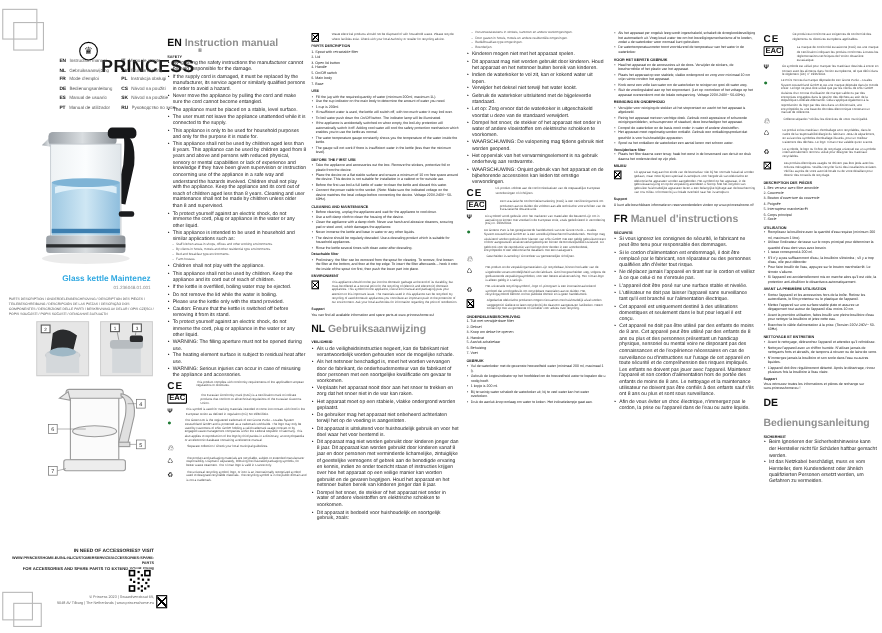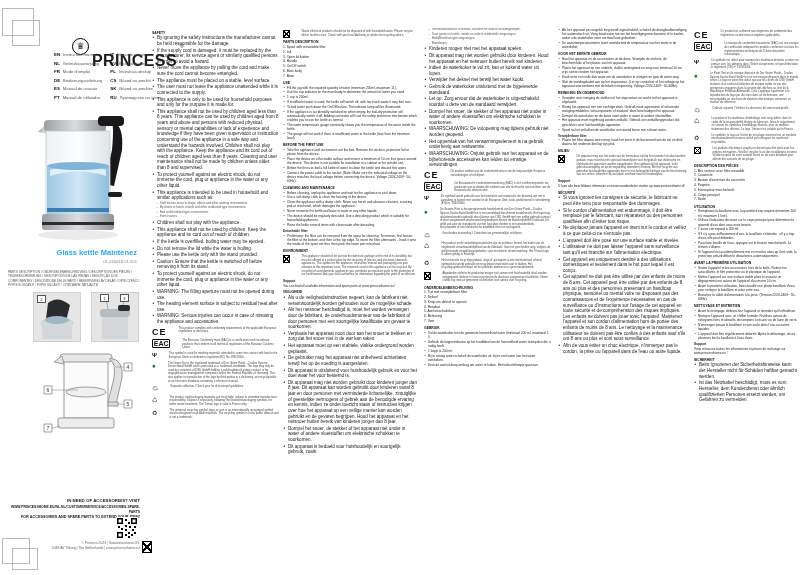--- a/index.html
+++ b/index.html
@@ -263,20 +263,21 @@
     </svg>
   </div>
   <div class="copyright">
     <div>© Princess 2023 | Swaardvenstraat 65,</div>
     <div>5048 AV Tilburg | The Netherlands | www.princesshome.eu</div>
   </div>
   <span class="wheelie-bin-icon binbig leftbin"></span>
 </div>
 
 <div class="col" id="c0">
+    <div class="bh1"><span class="bcode">EN </span><span class="btitle">Instruction manual</span></div>
     <div class="bh2">SAFETY</div>
     <div class="blist">
       <div class="bul big">By ignoring the safety instructions the manufacturer cannot be held responsible for the damage.</div>
       <div class="bul big">If the supply cord is damaged, it must be replaced by the manufacturer, its service agent or similarly qualified persons in order to avoid a hazard.</div>
       <div class="bul big">Never move the appliance by pulling the cord and make sure the cord cannot become entangled.</div>
       <div class="bul big">The appliance must be placed on a stable, level surface.</div>
       <div class="bul big">The user must not leave the appliance unattended while it is connected to the supply.</div>
       <div class="bul big">This appliance is only to be used for household purposes and only for the purpose it is made for.</div>
       <div class="bul big">This appliance shall not be used by children aged less than 8 years. This appliance can be used by children aged from 8 years and above and persons with reduced physical, sensory or mental capabilities or lack of experience and knowledge if they have been given supervision or instruction concerning use of the appliance in a safe way and understand the hazards involved. Children shall not play with the appliance. Keep the appliance and its cord out of reach of children aged less than 8 years. Cleaning and user maintenance shall not be made by children unless older than 8 and supervised.</div>
       <div class="bul big">To protect yourself against an electric shock, do not immerse the cord, plug or appliance in the water or any other liquid.</div>
@@ -375,20 +376,21 @@
     <div class="blist">
       <div class="bul">Preliminary: the filter can be removed from the spout for cleaning. To remove, first loosen the filter at the bottom, and then at the top edge. To insert the filter afterwards – hook it onto the inside of the spout rim first, then push the lower part into place.</div>
     </div>
     <div class="bh2">ENVIRONMENT</div>
     <div class="bip">
       <span class="ic wheelie-bin-icon"></span>
       <span class="ipt">This appliance should not be put into the domestic garbage at the end of its durability, but must be offered at a central point for the recycling of (electric and electronic) domestic appliances. This symbol on the appliance, instruction manual and packaging puts your attention to this important issue. The materials used in this appliance can be recycled. By recycling of used domestic appliances you contribute an important push to the protection of our environment. Ask your local authorities for information regarding the point of recollection.</span>
     </div>
     <div class="bh3">Support</div>
     <div class="bp">You can find all available information and spare parts at www.princesshome.eu!</div>
+    <div class="bh1"><span class="bcode">NL </span><span class="btitle">Gebruiksaanwijzing</span></div>
     <div class="bh2">VEILIGHEID</div>
     <div class="blist">
       <div class="bul big">Als u de veiligheidsinstructies negeert, kan de fabrikant niet verantwoordelijk worden gehouden voor de mogelijke schade.</div>
       <div class="bul big">Als het netsnoer beschadigd is, moet het worden vervangen door de fabrikant, de onderhoudsmonteur van de fabrikant of door personen met een soortgelijke kwalificatie om gevaar te voorkomen.</div>
       <div class="bul big">Verplaats het apparaat nooit door aan het snoer te trekken en zorg dat het snoer niet in de war kan raken.</div>
       <div class="bul big">Het apparaat moet op een stabiele, vlakke ondergrond worden geplaatst.</div>
       <div class="bul big">De gebruiker mag het apparaat niet onbeheerd achterlaten terwijl het op de voeding is aangesloten.</div>
       <div class="bul big">Dit apparaat is uitsluitend voor huishoudelijk gebruik en voor het doel waar het voor bestemd is.</div>
       <div class="bul big">Dit apparaat mag niet worden gebruikt door kinderen jonger dan 8 jaar. Dit apparaat kan worden gebruikt door kinderen vanaf 8 jaar en door personen met verminderde lichamelijke, zintuiglijke of geestelijke vermogens of gebrek aan de benodigde ervaring en kennis, indien ze onder toezicht staan of instructies krijgen over hoe het apparaat op een veilige manier kan worden gebruikt en de gevaren begrijpen. Houd het apparaat en het netsnoer buiten bereik van kinderen jonger dan 8 jaar.</div>
       <div class="bul big">Dompel het snoer, de stekker of het apparaat niet onder in water of andere vloeistoffen om elektrische schokken te voorkomen.</div>
@@ -489,20 +491,21 @@
     <div class="blist">
       <div class="bul">Plaats het filter daarna weer terug: haak het eerst in de bovenrand van de tuit en druk daarna het onderste deel op zijn plek.</div>
     </div>
     <div class="bh2">MILIEU</div>
     <div class="bip">
       <span class="ic wheelie-bin-icon"></span>
       <span class="ipt">Dit apparaat mag aan het einde van de levensduur niet bij het normale huisafval worden gedaan, maar moet bij een speciaal inzamelpunt voor hergebruik van elektrische en elektronische apparaten worden aangeboden. Het symbool op het apparaat, in de gebruiksaanwijzing en op de verpakking attendeert u hierop. Met het recyclen van gebruikte huishoudelijke apparaten levert u een belangrijke bijdrage aan de bescherming van ons milieu. Informeer bij uw lokale overheid naar het inzamelpunt.</span>
     </div>
     <div class="bh3">Support</div>
     <div class="bp">U kunt alle beschikbare informatie en reserveonderdelen vinden op www.princesshome.nl!</div>
+    <div class="bh1"><span class="bcode">FR </span><span class="btitle">Manuel d'instructions</span></div>
     <div class="bh2">SÉCURITÉ</div>
     <div class="blist">
       <div class="bul big">Si vous ignorez les consignes de sécurité, le fabricant ne peut être tenu pour responsable des dommages.</div>
       <div class="bul big">Si le cordon d'alimentation est endommagé, il doit être remplacé par le fabricant, son réparateur ou des personnes qualifiées afin d'éviter tout risque.</div>
       <div class="bul big">Ne déplacez jamais l'appareil en tirant sur le cordon et veillez à ce que celui-ci ne s'enroule pas.</div>
       <div class="bul big">L'appareil doit être posé sur une surface stable et nivelée.</div>
       <div class="bul big">L'utilisateur ne doit pas laisser l'appareil sans surveillance tant qu'il est branché sur l'alimentation électrique.</div>
       <div class="bul big">Cet appareil est uniquement destiné à des utilisations domestiques et seulement dans le but pour lequel il est conçu.</div>
       <div class="bul big">Cet appareil ne doit pas être utilisé par des enfants de moins de 8 ans. Cet appareil peut être utilisé par des enfants de 8 ans ou plus et des personnes présentant un handicap physique, sensoriel ou mental voire ne disposant pas des connaissances et de l'expérience nécessaires en cas de surveillance ou d'instructions sur l'usage de cet appareil en toute sécurité et de compréhension des risques impliqués. Les enfants ne doivent pas jouer avec l'appareil. Maintenez l'appareil et son cordon d'alimentation hors de portée des enfants de moins de 8 ans. Le nettoyage et la maintenance utilisateur ne doivent pas être confiés à des enfants sauf s'ils ont 8 ans ou plus et sont sous surveillance.</div>
       <div class="bul big">Afin de vous éviter un choc électrique, n'immergez pas le cordon, la prise ou l'appareil dans de l'eau ou autre liquide.</div>
@@ -569,18 +572,19 @@
     </div>
     <div class="bh2">NETTOYAGE ET ENTRETIEN</div>
     <div class="blist">
       <div class="bul">Avant le nettoyage, débranchez l'appareil et attendez qu'il refroidisse.</div>
       <div class="bul">Nettoyez l'appareil avec un chiffon humide. N'utilisez jamais de nettoyants forts et abrasifs, de tampons à récurer ou de laine de verre.</div>
       <div class="bul">N'immergez jamais la bouilloire et son socle dans l'eau ou autres liquides.</div>
       <div class="bul">L'appareil doit être régulièrement détartré. Après le détartrage, rincez plusieurs fois la bouilloire à l'eau claire.</div>
     </div>
     <div class="bh3">Support</div>
     <div class="bp">Vous retrouvez toutes les informations et pièces de rechange sur www.princesshome.eu !</div>
+    <div class="bh1"><span class="bcode">DE </span><span class="btitle">Bedienungsanleitung</span></div>
     <div class="bh2">SICHERHEIT</div>
     <div class="blist">
       <div class="bul big">Beim Ignorieren der Sicherheitshinweise kann der Hersteller nicht für Schäden haftbar gemacht werden.</div>
       <div class="bul big">Ist das Netzkabel beschädigt, muss es vom Hersteller, dem Kundendienst oder ähnlich qualifizierten Personen ersetzt werden, um Gefahren zu vermeiden.</div>
     </div>
   </div>
 
 </body></html>

